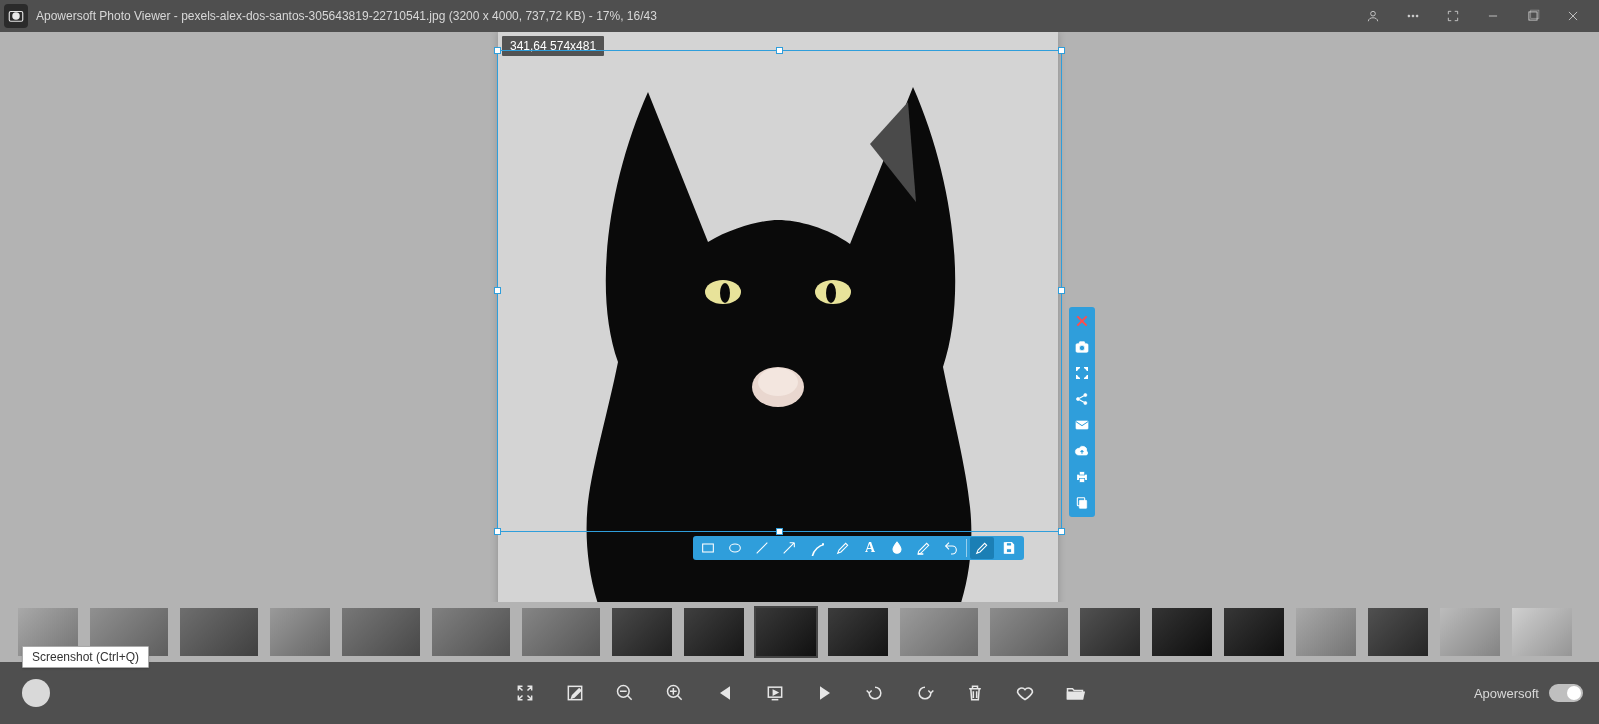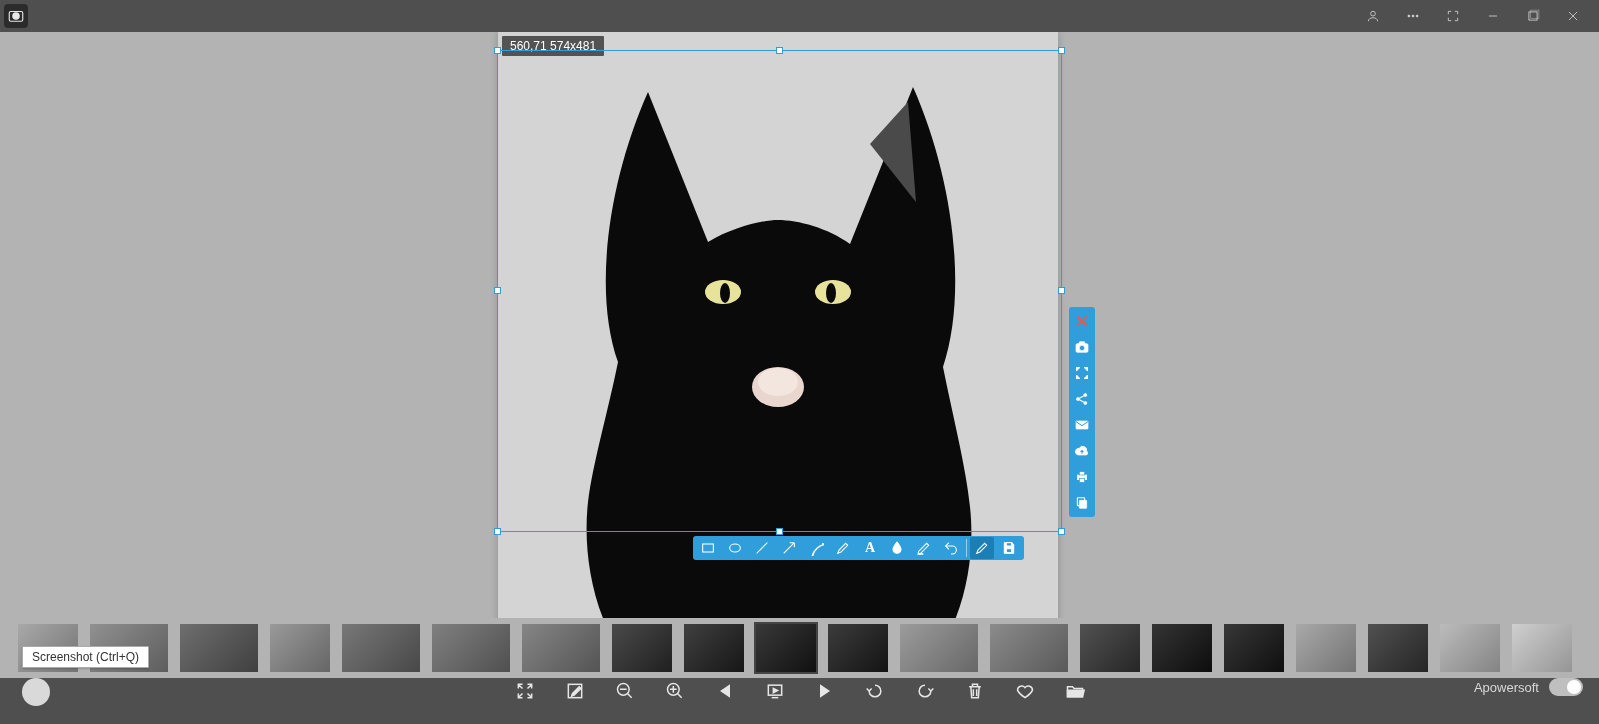--- a/index.html
+++ b/index.html
@@ -77,21 +77,21 @@
     height:60px; background:#b3b3b3; display:flex; align-items:center; gap:12px;
     padding:0 18px;
   }
   .thumbs .th { height:48px; background:#888; position:relative; overflow:hidden; }
   .thumbs .th::after { content:""; position:absolute; inset:0; background:linear-gradient(135deg,rgba(255,255,255,.15),rgba(0,0,0,.25)); }
   .thumbs .th.w1{width:60px} .thumbs .th.w2{width:78px}
   .thumbs .th.sel { outline:2px solid #444; }
 
   
   .bottombar {
-    height:46px; background:#4f4f4f; display:flex; color:#d8d8d8;
+    height:62px; background:#4f4f4f; display:flex; align-items:center; color:#d8d8d8;
     position:relative;
   }
   .tooltip {
     position:absolute; left:22px; bottom:56px; background:#fff; color:#333;
     font-size:12px; padding:3px 9px; border:1px solid #aaa; border-radius:1px;
     box-shadow:0 1px 2px rgba(0,0,0,.2);
   }
   .avatar {
     width:28px; height:28px; border-radius:50%; background:#d9d9d9; margin-left:22px;
   }
@@ -115,20 +115,21 @@
 </head>
 <body>
 
 <div class="titlebar">
   <div class="appicon">
     <svg viewBox="0 0 24 24">
         <circle cx="12" cy="12" r="5"></circle>
         <rect x="3" y="6" width="18" height="13" rx="2" fill="none" stroke="#e8e8e8" stroke-width="1.5"></rect>
       </svg>
   </div>
+  <div class="title">Apowersoft Photo Viewer - pexels-alex-dos-santos-305643819-22710541.jpg (3200 x 4000, 737,72 KB) - 17%, 16/43</div>
   <div class="spacer"></div>
   <div class="tbtn">
     <svg viewBox="0 0 24 24">
         <circle cx="12" cy="8" r="4"></circle>
         <path d="M4 21c0-4 4-6 8-6s8 2 8 6"></path>
       </svg>
   </div>
   <div class="tbtn">
     <svg viewBox="0 0 24 24">
         <circle cx="5" cy="12" r="1.6" fill="#d8d8d8"></circle>
@@ -180,21 +181,21 @@
       <ellipse cx="225" cy="260" rx="18" ry="12" fill="#e8e39a"></ellipse>
       <ellipse cx="335" cy="260" rx="18" ry="12" fill="#e8e39a"></ellipse>
       <ellipse cx="227" cy="261" rx="5" ry="10" fill="#090909"></ellipse>
       <ellipse cx="333" cy="261" rx="5" ry="10" fill="#090909"></ellipse>
       <ellipse cx="280" cy="355" rx="26" ry="20" fill="#e9d7cf"></ellipse>
       <ellipse cx="280" cy="350" rx="20" ry="14" fill="#f3e6df"></ellipse>
       <path fill="#4a4a4a" d="M372 112 L410 70 L418 170 Z"></path>
     </svg>
   </div>
 
-  <div class="sel-label">560,71 574x481</div>
+  <div class="sel-label">341,64 574x481</div>
   <div class="selection">
     <div class="handle tl"></div>
     <div class="handle tm"></div>
     <div class="handle tr"></div>
     <div class="handle ml"></div>
     <div class="handle mr"></div>
     <div class="handle bl"></div>
     <div class="handle bm"></div>
     <div class="handle br"></div>
   </div>

